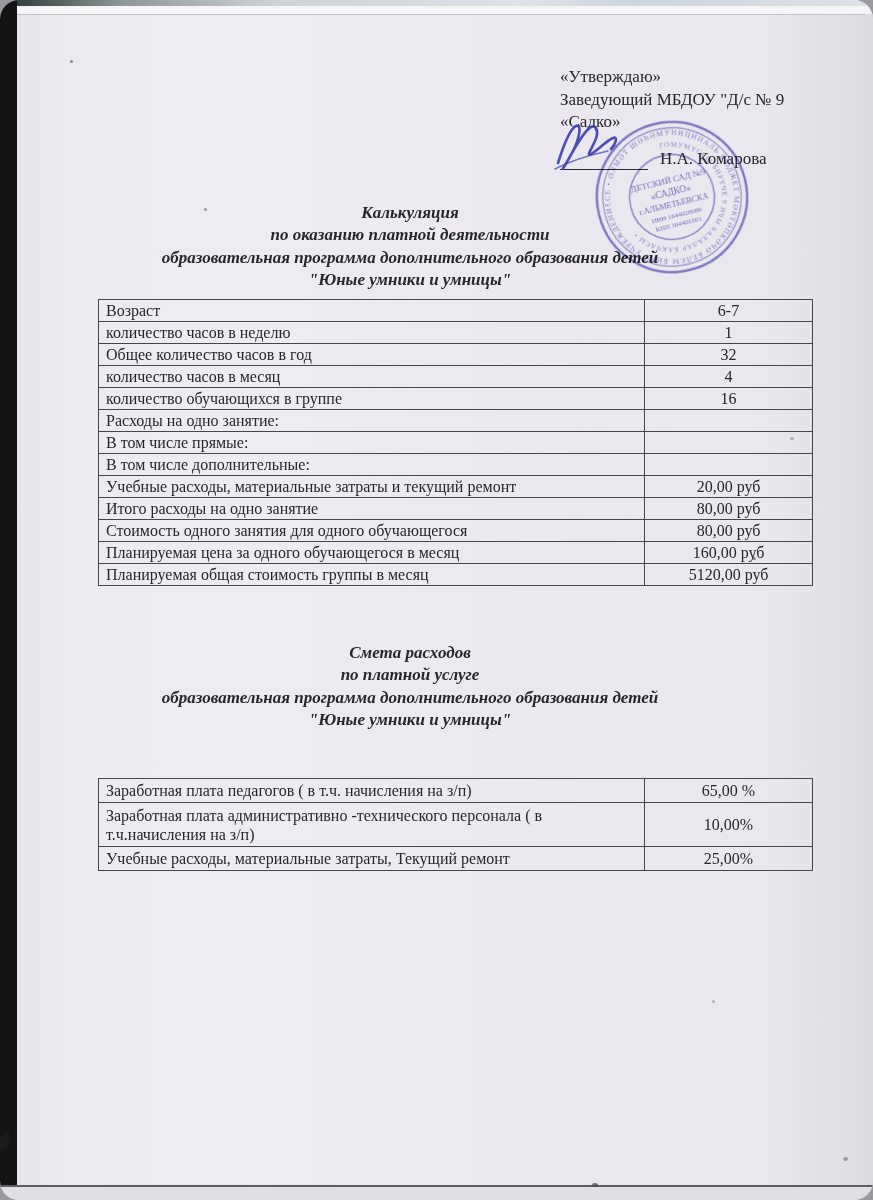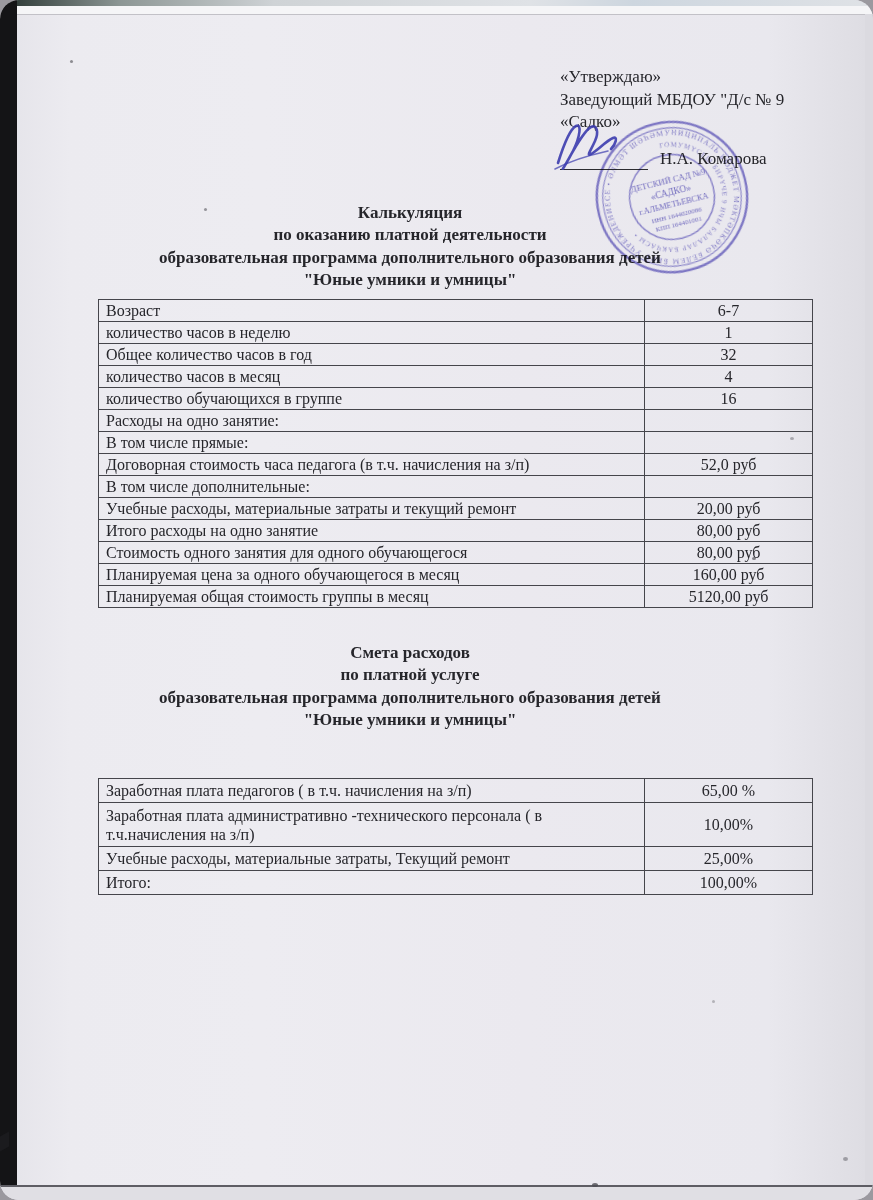--- a/index.html
+++ b/index.html
@@ -22,21 +22,21 @@
   .edge-right{position:absolute;right:0;top:14px;width:8px;height:1171px;background:#dbdae0;}
 
   
   .approval{position:absolute;left:560px;top:66px;font-size:17px;line-height:22.5px;white-space:nowrap;}
   .sig-row{display:flex;align-items:flex-end;margin-top:14px;}
   .sig-line{position:relative;width:88px;border-bottom:1.6px solid #2c2c31;height:18px;}
   .sig-scribble{position:absolute;left:-10px;top:-34px;}
   .sig-name{margin-left:12px;}
 
   
-  .doc-title{position:absolute;left:30px;width:760px;text-align:center;font-weight:bold;font-size:17px;line-height:22.4px;}
+  .doc-title{position:absolute;left:30px;width:760px;text-align:center;font-weight:bold;font-size:17px;line-height:22.4px;font-style:italic;}
   .title-calc{top:202px;}
   .title-est{top:642px;}
 
   
   table.doc{position:absolute;left:98px;width:684px;border-collapse:collapse;table-layout:fixed;}
   .tbl-calc{top:299px;padding-left:18px;}
   .tbl-est{top:778px;}
   table.doc td{border:1.6px solid #45454b;font-size:16px;line-height:19px;padding:1px 7px 1px 7px;vertical-align:middle;overflow:hidden;}
   td.lbl{width:531px;}
   td.val{width:153px;text-align:center;}
@@ -120,24 +120,20 @@
         </tr>
       <tr>
           <td class="lbl b">Расходы на одно занятие:</td>
           <td class="val"></td>
         </tr>
       <tr>
           <td class="lbl b">В том числе прямые:</td>
           <td class="val"></td>
         </tr>
       <tr>
-          <td class="lbl">Договорная стоимость часа педагога (в т.ч. начисления на з/п)</td>
-          <td class="val">52,0 руб</td>
-        </tr>
-      <tr>
           <td class="lbl b">В том числе дополнительные:</td>
           <td class="val"></td>
         </tr>
       <tr>
           <td class="lbl">Учебные расходы, материальные затраты и текущий ремонт</td>
           <td class="val">20,00 руб</td>
         </tr>
       <tr>
           <td class="lbl b">Итого расходы  на одно занятие</td>
           <td class="val">80,00 руб</td>
@@ -170,24 +166,20 @@
           <td class="lbl b">Заработная плата педагогов ( в т.ч. начисления на з/п)</td>
           <td class="val">65,00 %</td>
         </tr>
       <tr class="tall">
           <td class="lbl">Заработная плата административно -технического персонала ( в т.ч.начисления на з/п)</td>
           <td class="val vbot">10,00%</td>
         </tr>
       <tr>
           <td class="lbl">Учебные расходы, материальные затраты, Текущий ремонт</td>
           <td class="val">25,00%</td>
-        </tr>
-      <tr>
-          <td class="lbl">Итого:</td>
-          <td class="val">100,00%</td>
         </tr>
     </tbody>
   </table>
 
   <svg class="stamp" viewBox="0 0 160 160">
     <g fill="none" stroke="#5f57c2">
       <circle cx="80" cy="80" r="76" stroke-width="2.4" opacity="0.9"></circle>
       <circle cx="80" cy="80" r="70" stroke-width="1.1" opacity="0.8"></circle>
       <circle cx="80" cy="80" r="43" stroke-width="1.4" opacity="0.85"></circle>
     </g>

